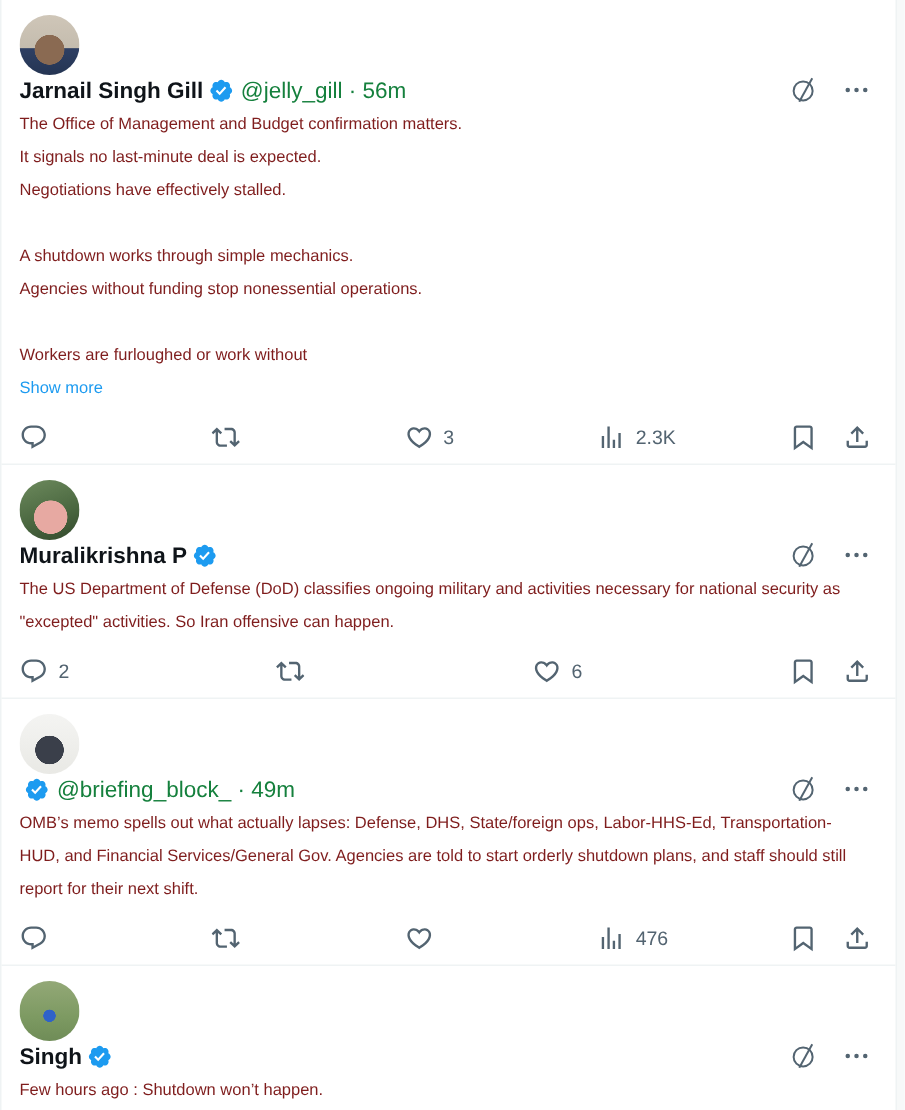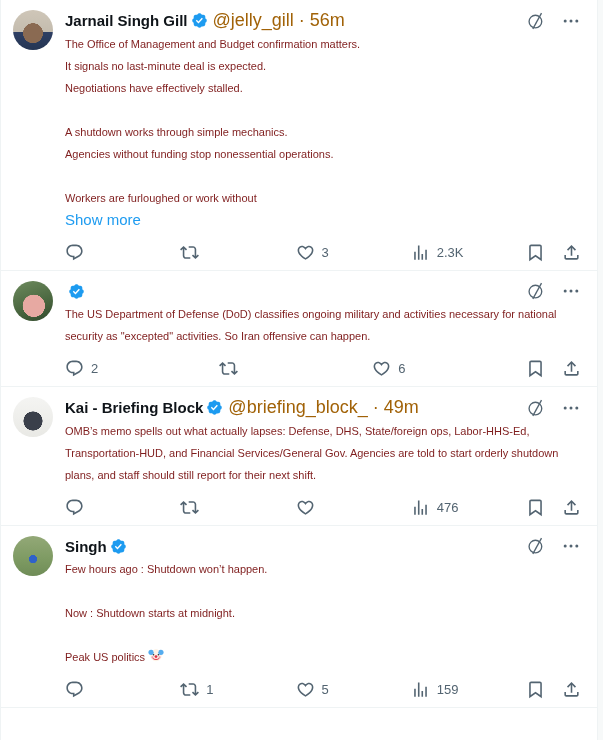--- a/index.html
+++ b/index.html
@@ -10,20 +10,21 @@
     min-height: 740px;
     background: #ffffff;
     border-left: 1px solid #eff3f4;
     border-right: 1px solid #eff3f4;
   }
   article.tweet {
     display: flex;
     padding: 10px 16px 6px 12px;
     border-bottom: 1px solid #eff3f4;
     cursor: pointer;
+    flex-direction: column;
   }
   .avatar {
     width: 40px; height: 40px;
     border-radius: 50%;
     flex: none;
     margin-right: 12px;
     cursor: pointer;
   }
   .avatar.av1 { background:
       radial-gradient(circle at 50% 58%, #8a6a52 32%, rgba(0,0,0,0) 33%),
@@ -34,27 +35,27 @@
   .avatar.av3 { background:
       radial-gradient(circle at 50% 60%, #3a3f4a 30%, rgba(0,0,0,0) 31%),
       linear-gradient(180deg, #f4f4f2 0%, #e9e9e5 100%); }
   .avatar.av4 { background:
       radial-gradient(circle at 50% 58%, #2f62c9 13%, rgba(0,0,0,0) 14%),
       linear-gradient(180deg, #93a877 0%, #7d9a62 60%, #6f8c57 100%); }
   .content { flex: 1; min-width: 0; }
   .head { display: flex; align-items: center; }
   .name { font-weight: 700; font-size: 15px; color: #0f1419; cursor: pointer; white-space: nowrap; }
   .badge { width: 17px; height: 17px; margin-left: 3px; flex: none; }
-  .meta { color: #a16207; font-size: 18px; margin-left: 5px; white-space: nowrap; cursor: pointer; }
+  .meta { color: #15803d; font-size: 15px; margin-left: 5px; white-space: nowrap; cursor: pointer; }
   .head-right { margin-left: auto; display: flex; align-items: center; gap: 15px; color: #536471; }
   .icon-btn { width: 20px; height: 20px; color: #536471; cursor: pointer; display: flex; align-items: center; }
   .icon-btn svg { width: 100%; height: 100%; }
   .body { font-size: 11px; line-height: 22px; color: #7f1d1d; margin-top: 2px; }
   .bodytext { white-space: pre-line; }
-  .show-more { display: inline-block; color: #1d9bf0; font-size: 15px; line-height: 22px; cursor: pointer; text-decoration: none; }
+  .show-more { display: inline-block; color: #1d9bf0; font-size: 11px; line-height: 22px; cursor: pointer; text-decoration: none; }
   .actions { display: flex; align-items: center; margin-top: 9px; height: 24px; color: #536471; }
   .act { display: flex; align-items: center; gap: 7px; flex: 1; font-size: 13px; color: #536471; cursor: pointer; }
   .act svg { width: 19px; height: 19px; fill: currentColor; flex: none; }
   .act .count { line-height: 13px; }
   .act-end { display: flex; align-items: center; gap: 17px; flex: none; }
   .act-end .act { flex: none; }
   .emoji-svg { width: 16px; height: 16px; vertical-align: -2px; }
 </style>
 </head>
 <body>
@@ -179,20 +180,21 @@
             </div>
         </div>
       </div>
     </div>
   </article>
 
   <article class="tweet">
     <div class="avatar av2"></div>
     <div class="content">
       <div class="head">
+        <span class="name">Muralikrishna P</span>
         <svg class="badge" viewBox="0 0 22 22">
             <use href="#i-verified"></use>
           </svg>
         <span class="head-right">
           <span class="icon-btn">
               <svg viewBox="0 0 24 24">
                 <use href="#i-grok"></use>
               </svg>
             </span>
           <span class="icon-btn">
@@ -237,21 +239,20 @@
             </div>
         </div>
       </div>
     </div>
   </article>
 
   <article class="tweet">
     <div class="avatar av3"></div>
     <div class="content">
       <div class="head">
-        <span class="name">Kai - Briefing Block</span>
         <svg class="badge" viewBox="0 0 22 22">
             <use href="#i-verified"></use>
           </svg>
         <span class="meta">@briefing_block_ · 49m</span>
         <span class="head-right">
           <span class="icon-btn">
               <svg viewBox="0 0 24 24">
                 <use href="#i-grok"></use>
               </svg>
             </span>

